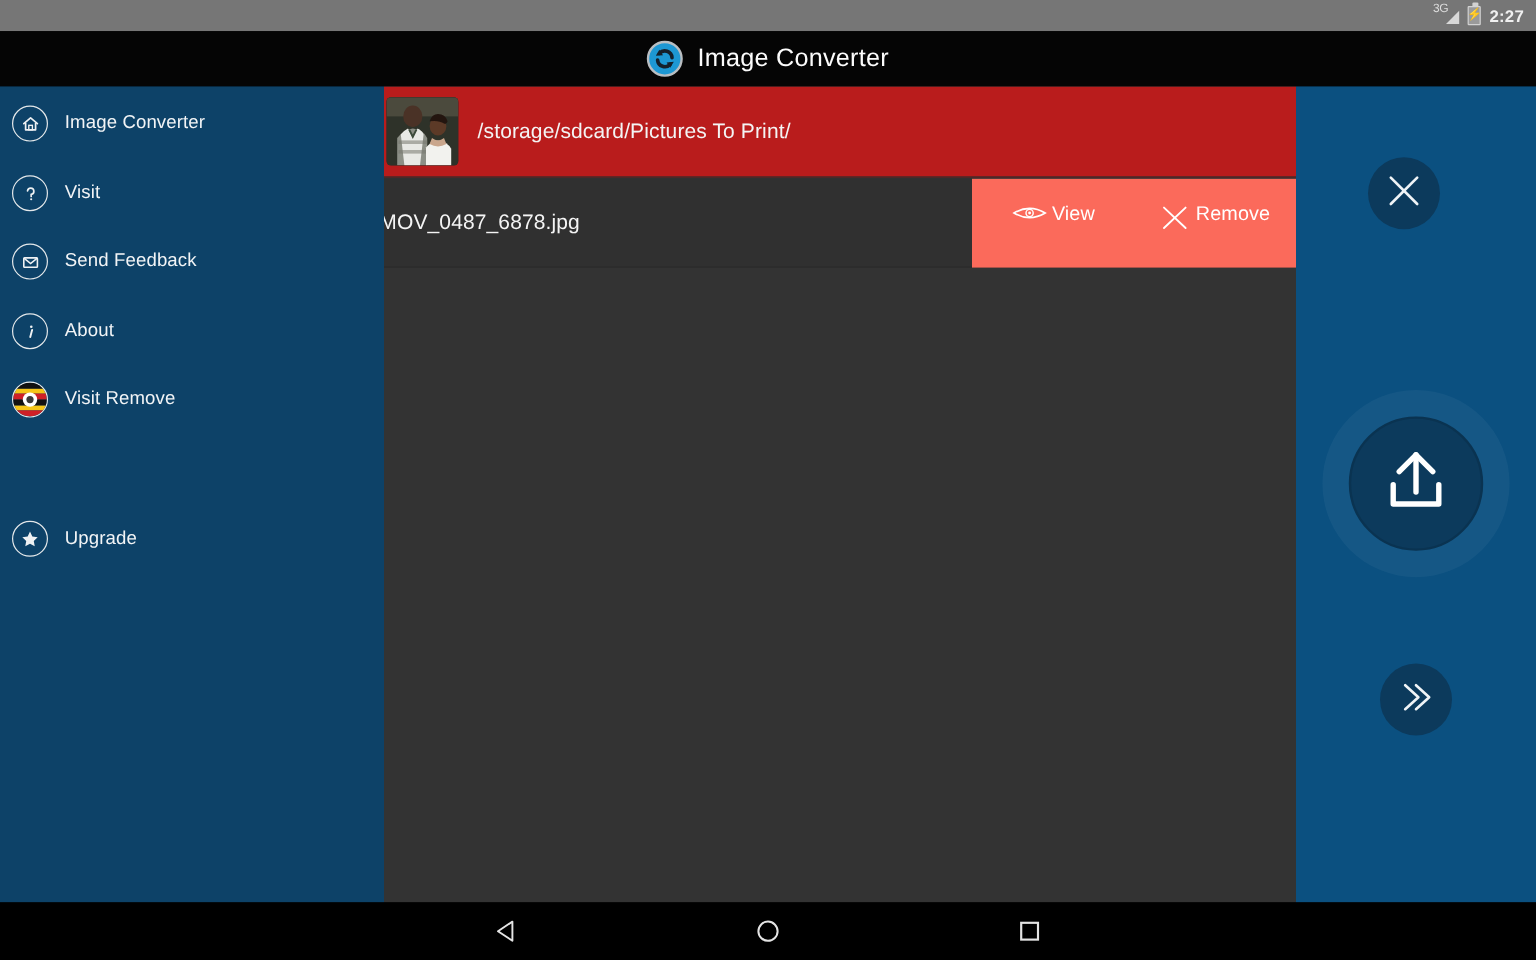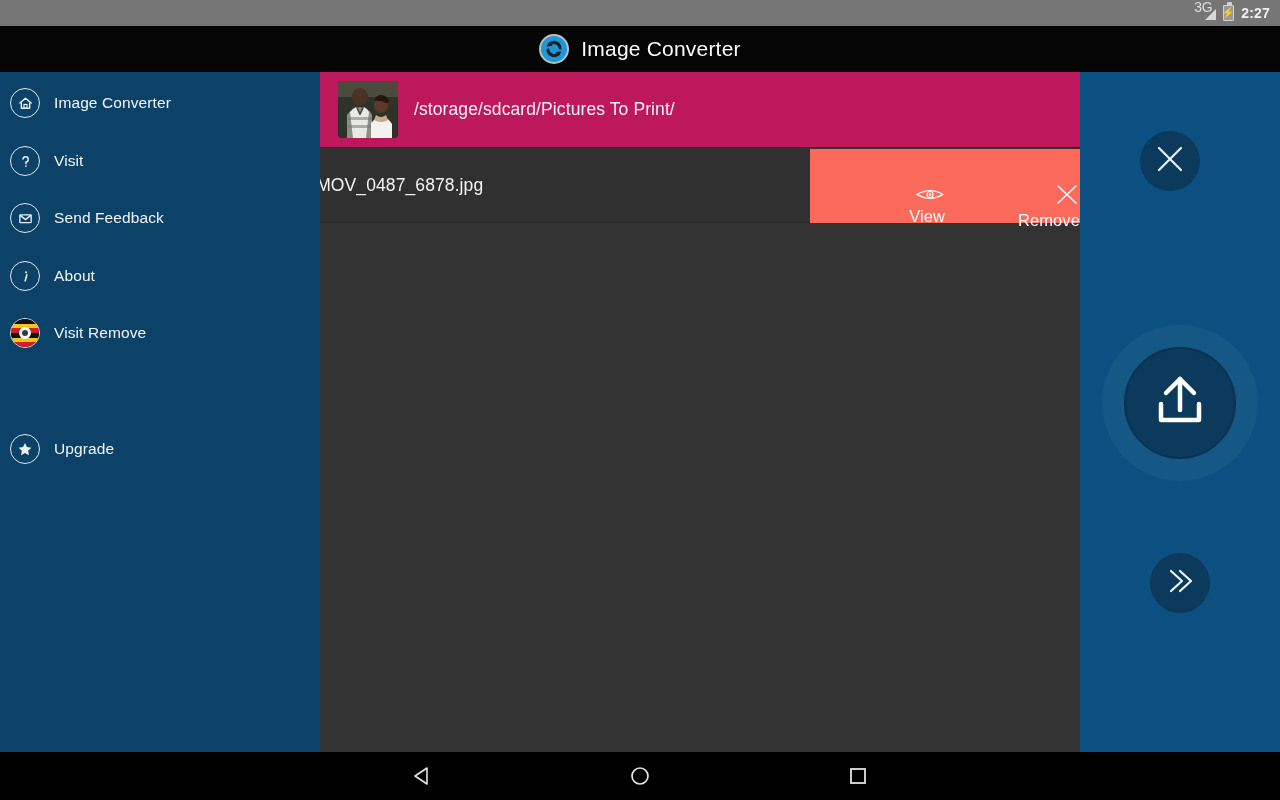--- a/index.html
+++ b/index.html
@@ -39,21 +39,21 @@
   .sig-wrap {
     position: relative;
     width: 22px;
     height: 18px;
     display: flex;
     align-items: flex-end;
   }
   .sig-label {
     position: absolute;
     left: 0; top: -1px;
-    font-size: 14px;
+    font-size: 10px;
     color: #dcdcdc;
     line-height: 9px;
     letter-spacing: -0.3px;
   }
   .sig-tri {
     position: absolute;
     right: 0; bottom: 2px;
     width: 0; height: 0;
     border-left: 11px solid transparent;
     border-bottom: 11px solid #d8d8d8;
@@ -203,24 +203,24 @@
   }
   .row {
     position: absolute;
     left: 0;
     width: 760px;
     box-sizing: border-box;
   }
   .row-1 {
     top: 0;
     height: 76px;
-    background: #be185d;
-    display: flex;
-    align-items: center;
-    padding-left: 18px;
+    background: #b91c1c;
+    display: flex;
+    align-items: center;
+    padding-left: 2px;
     border-bottom: 1px solid #2c2c2c;
   }
   .thumb {
     width: 60px; height: 57px;
     flex: 0 0 60px;
     border-radius: 4px;
     overflow: hidden;
     background: #2a2f28;
     position: relative;
   }
@@ -253,22 +253,22 @@
     right: 0; top: 0;
     width: 270px; height: 74px;
     background: #fb6a5b;
     display: flex;
     align-items: center;
   }
   .action {
     flex: 1 1 0;
     height: 74px;
     display: flex;
-    flex-direction: column;
-    align-items: flex-end;
+    flex-direction: row;
+    align-items: flex-start;
     justify-content: center;
     gap: 4px;
     cursor: pointer;
     margin-top: 40px;
   }
   .action svg { display: block; }
   .action-lbl {
     font-size: 16.5px;
     color: #ffffff;
     letter-spacing: 0.1px;

